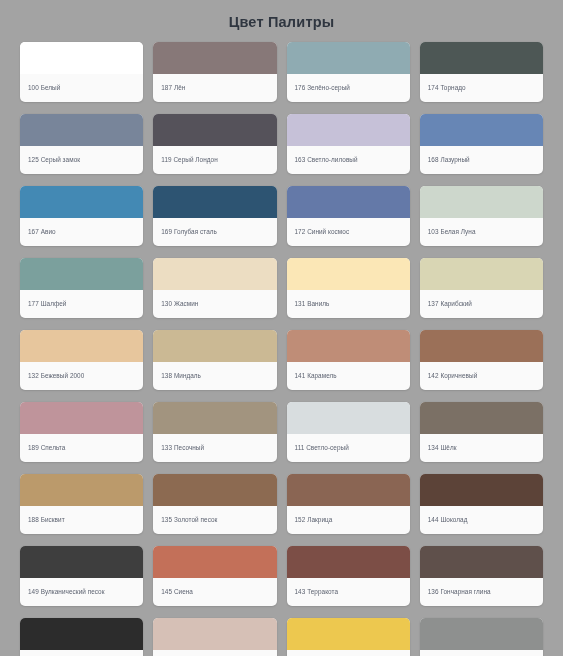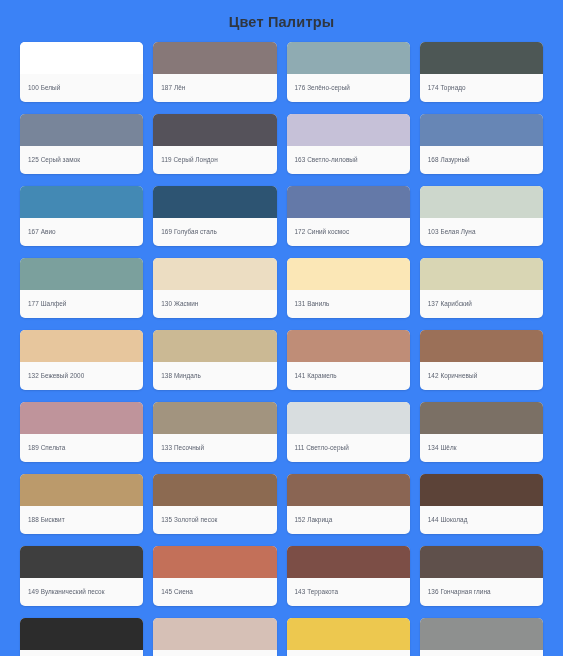--- a/index.html
+++ b/index.html
@@ -14,21 +14,21 @@
   body {
     background: #f2f2f2;
     font-family: "Liberation Sans", "DejaVu Sans", sans-serif;
     -webkit-font-smoothing: antialiased;
   }
   #app {
     width: 563px;
     height: 656px;
     overflow: hidden;
     position: relative;
-    background: #3b82f6;
+    background: #a3a3a3;
   }
   .page-title {
     text-align: center;
     font-size: 14.5px;
     font-weight: bold;
     color: #2f3640;
     letter-spacing: 0.2px;
     margin: 0;
     padding: 14px 0 12px 0;
   }

